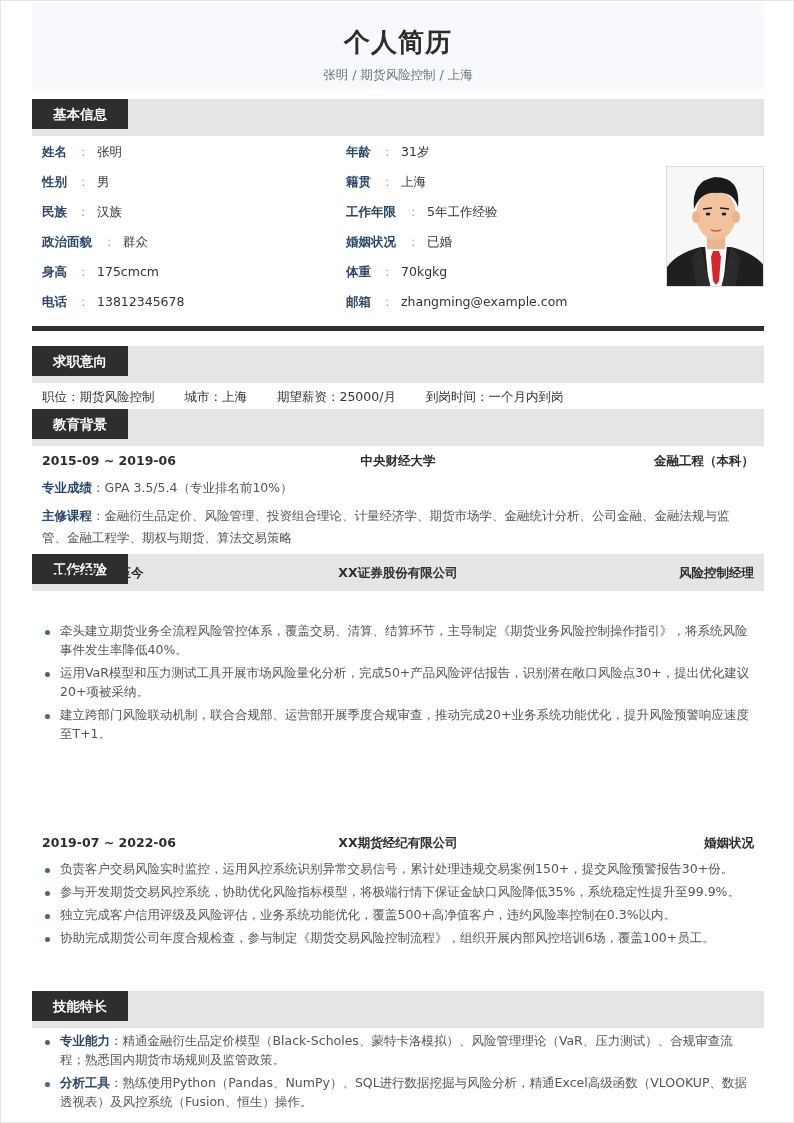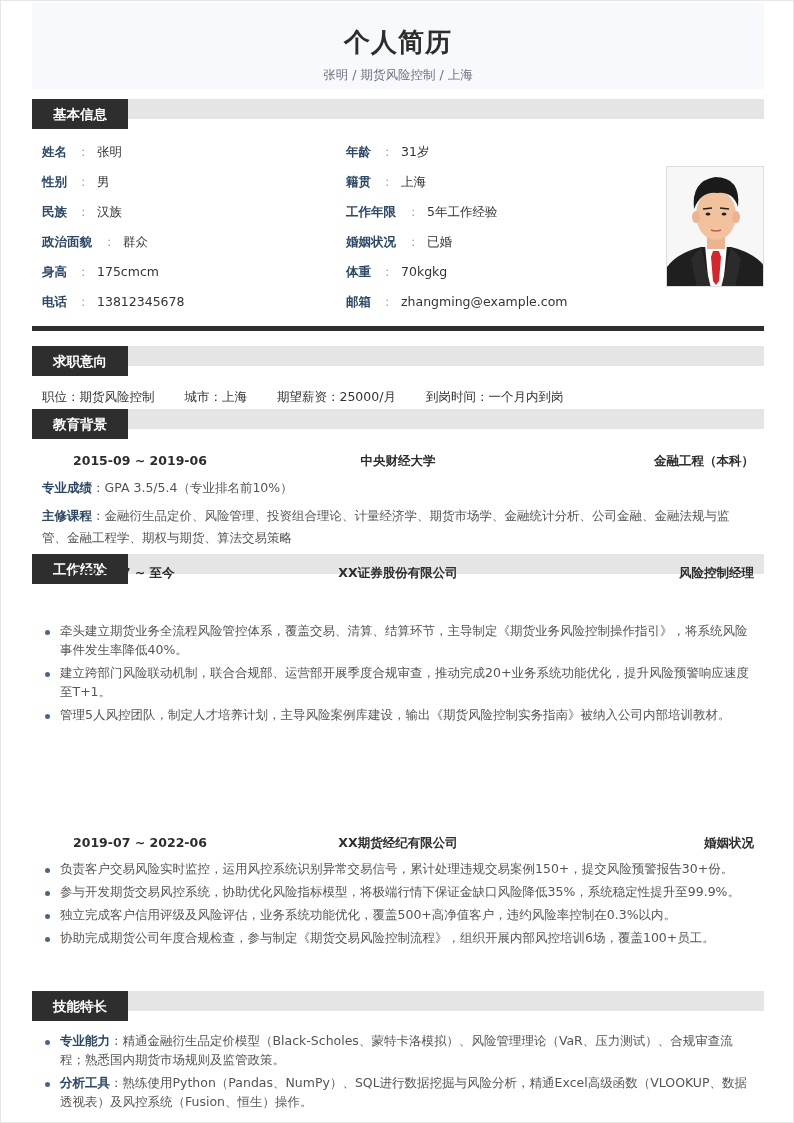--- a/index.html
+++ b/index.html
@@ -3,36 +3,36 @@
 <meta charset="utf-8">
 <style>
   * { box-sizing: border-box; margin: 0; padding: 0; }
   html, body { width: 794px; height: 1123px; overflow: hidden; background: #ffffff; }
   body { font-family: "DejaVu Sans", "Liberation Sans", sans-serif; color: #333; position: relative; }
   .page { position: absolute; left: 0; top: 0; width: 794px; height: 1123px; border: 1px solid #e6e6e6; background: #fff; }
   .header { position: absolute; left: 31px; top: 2px; width: 732px; height: 86px; background: #f8f9fc; text-align: center; }
   .header .title { position: absolute; left: 0; right: 0; top: 22px; font-size: 26px; font-weight: bold; color: #2d2d2d; letter-spacing: 1px; }
   .header .subtitle { position: absolute; left: 0; right: 0; top: 64px; font-size: 12.5px; color: #6b7280; }
 
-  .sec-bar { position: absolute; left: 31px; width: 732px; height: 20px; background: #e5e5e5; }
+  .sec-bar { position: absolute; left: 31px; width: 732px; height: 37px; background: #e5e5e5; }
   .sec-bar .sec-title { position: absolute; left: 0; top: 0; width: 96px; height: 30px; background: #2e2e2e; color: #fff; font-size: 13.5px; font-weight: bold; line-height: 30px; text-align: center; }
 
   .info-row { position: absolute; font-size: 12.5px; height: 18px; line-height: 18px; }
   .info-label { position: absolute; font-weight: bold; color: #2c4866; white-space: nowrap; }
   .info-colon { position: absolute; color: #9ca3af; }
   .info-value { position: absolute; color: #333; white-space: nowrap; }
 
   .photo { position: absolute; left: 665px; top: 165px; width: 98px; height: 121px; border: 1px solid #ddd; background: #f7f7f7; overflow: hidden; }
   .thick-rule { position: absolute; left: 31px; top: 325px; width: 732px; height: 5px; background: #2e2e2e; }
 
   .intent { position: absolute; left: 41px; top: 388px; font-size: 12.5px; color: #333; white-space: nowrap; }
   .intent span { margin-right: 26px; }
 
   .entry-head { position: absolute; left: 41px; width: 712px; height: 18px; font-size: 12.5px; font-weight: bold; color: #2d2d2d; }
-  .entry-head .date { position: absolute; left: 0; top: 0; margin-left: 31px; }
+  .entry-head .date { position: absolute; left: 0; top: 0; }
   .entry-head .org { position: absolute; left: 0; right: 0; top: 0; text-align: center; }
   .entry-head .role { position: absolute; right: 0; top: 0; }
 
   .para { position: absolute; left: 41px; width: 712px; font-size: 12.5px; line-height: 22px; color: #555; }
   .para b { color: #2c4866; }
 
   .bullets { position: absolute; left: 41px; width: 712px; list-style: none; font-size: 12.5px; line-height: 19px; color: #555; }
   .bullets li { position: relative; padding-left: 18px; margin-bottom: 4px; }
   .bullets li::before { content: ""; position: absolute; left: 3px; top: 9px; width: 5px; height: 5px; border-radius: 50%; background: #4b6584; }
   .bullets li b { color: #2c4866; }
@@ -175,22 +175,22 @@
     <div class="sec-title">工作经验</div>
   </div>
 
   <div class="entry-head" style="top:564px;">
     <span class="date">2022-07 ~ 至今</span>
     <span class="org">XX证券股份有限公司</span>
     <span class="role">风险控制经理</span>
   </div>
   <ul class="bullets" style="top:620px;">
     <li>牵头建立期货业务全流程风险管控体系，覆盖交易、清算、结算环节，主导制定《期货业务风险控制操作指引》，将系统风险事件发生率降低40%。</li>
+    <li>运用VaR模型和压力测试工具开展市场风险量化分析，完成50+产品风险评估报告，识别潜在敞口风险点30+，提出优化建议20+项被采纳。</li>
     <li>建立跨部门风险联动机制，联合合规部、运营部开展季度合规审查，推动完成20+业务系统功能优化，提升风险预警响应速度至T+1。</li>
-    <li>管理5人风控团队，制定人才培养计划，主导风险案例库建设，输出《期货风险控制实务指南》被纳入公司内部培训教材。</li>
   </ul>
 
   <div class="entry-head" style="top:834px;">
     <span class="date">2019-07 ~ 2022-06</span>
     <span class="org">XX期货经纪有限公司</span>
     <span class="role">婚姻状况</span>
   </div>
   <ul class="bullets" style="top:858px;">
     <li>负责客户交易风险实时监控，运用风控系统识别异常交易信号，累计处理违规交易案例150+，提交风险预警报告30+份。</li>
     <li>参与开发期货交易风控系统，协助优化风险指标模型，将极端行情下保证金缺口风险降低35%，系统稳定性提升至99.9%。</li>

